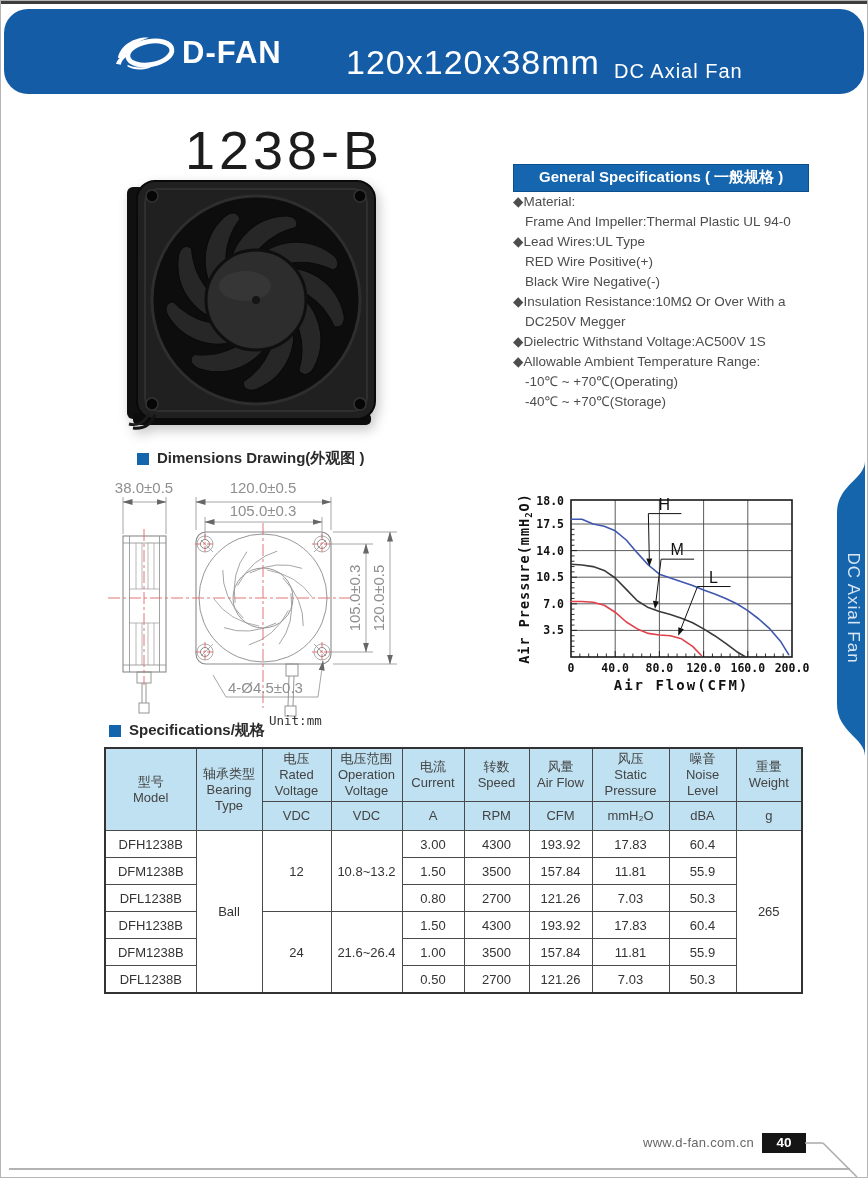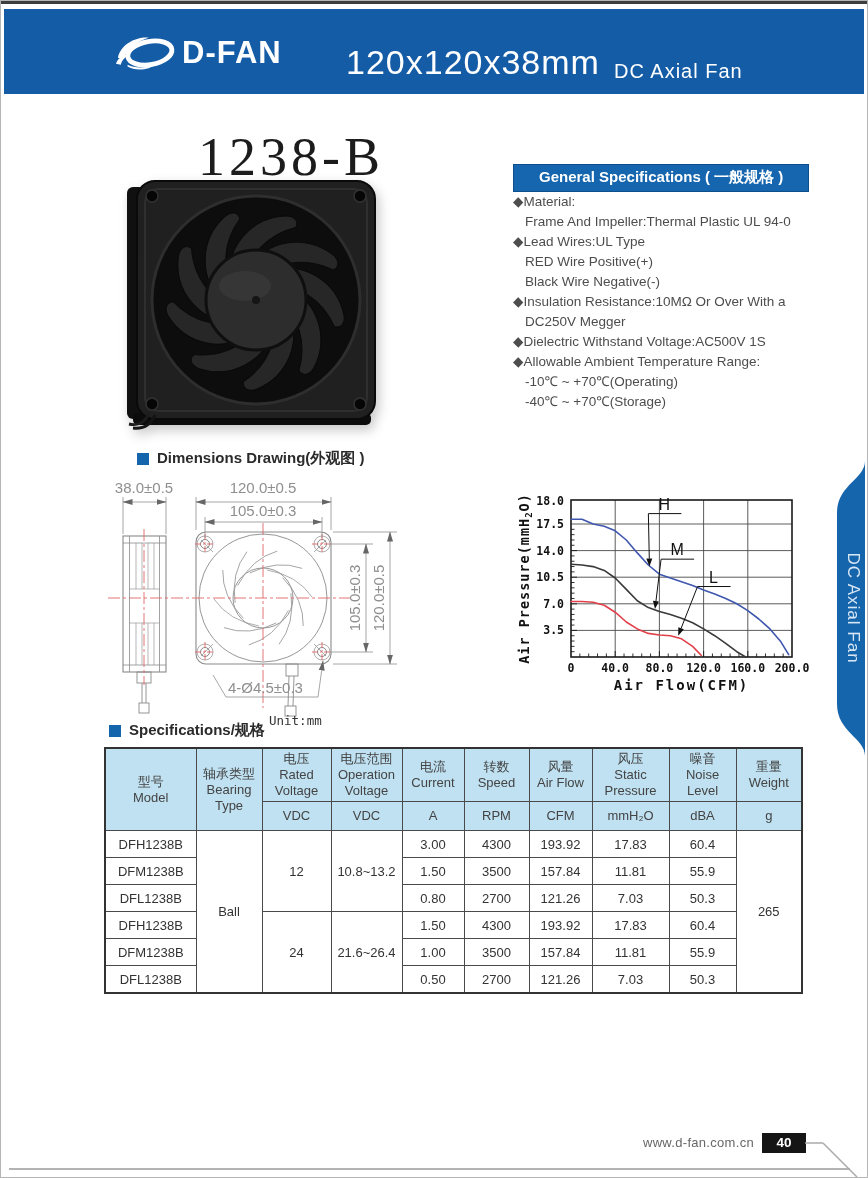--- a/index.html
+++ b/index.html
@@ -3,29 +3,29 @@
 <meta charset="utf-8">
 <style>
   html,body{margin:0;padding:0;background:#e8e8e8;}
   .page{
     position:relative;width:866px;height:1176px;margin:0 auto;
     background:#ffffff;border:1px solid #b5b5b5;overflow:hidden;
     font-family:"Liberation Sans",sans-serif;
   }
   .top-rule{position:absolute;top:0;left:0;right:0;height:3px;background:#3d3d3d;}
   
-  .masthead{position:absolute;top:8px;left:3px;right:3px;height:85px;background:#155CA7;}
+  .masthead{position:absolute;top:8px;left:3px;right:3px;height:85px;background:#155CA7;border-radius:24px;}
   .logo{position:absolute;left:110px;top:22px;display:flex;align-items:center;}
   .logo svg{display:block;}
   .brand{color:#fff;font-size:31px;font-weight:bold;letter-spacing:1px;margin-left:6px;}
   .size-title{position:absolute;left:342px;top:34px;color:#fff;font-size:34px;font-weight:400;letter-spacing:1px;}
   .type-title{position:absolute;left:610px;top:51px;color:#fff;font-size:20px;font-weight:400;letter-spacing:1px;}
   
-  .model-title{position:absolute;left:163px;top:118px;width:240px;margin:7px;text-align:center;
-    font-size:54px;font-weight:400;letter-spacing:4px;color:#1c1c1c;font-family:Liberation Serif, serif;}
+  .model-title{position:absolute;left:163px;top:118px;width:240px;margin:0;text-align:center;
+    font-size:54px;font-weight:400;letter-spacing:4px;color:#1c1c1c;}
   .fan-photo{position:absolute;left:118px;top:172px;filter:drop-shadow(3px 5px 6px rgba(0,0,0,0.22));}
   
   .gen-specs{position:absolute;left:512px;top:163px;width:296px;}
   .gen-specs-bar{background:#1566AE;border:1px solid #0d4f8c;color:#fff;font-size:15px;font-weight:600;
     padding:3px 8px 4px 25px;}
   .gen-specs-list{color:#4d4d4d;font-size:13.5px;line-height:20px;}
   .gs{white-space:nowrap;}
   .gs.ind{padding-left:12px;}
   
   .sec-head{position:absolute;display:flex;align-items:center;gap:8px;font-size:15px;font-weight:600;color:#2b2b2b;}

